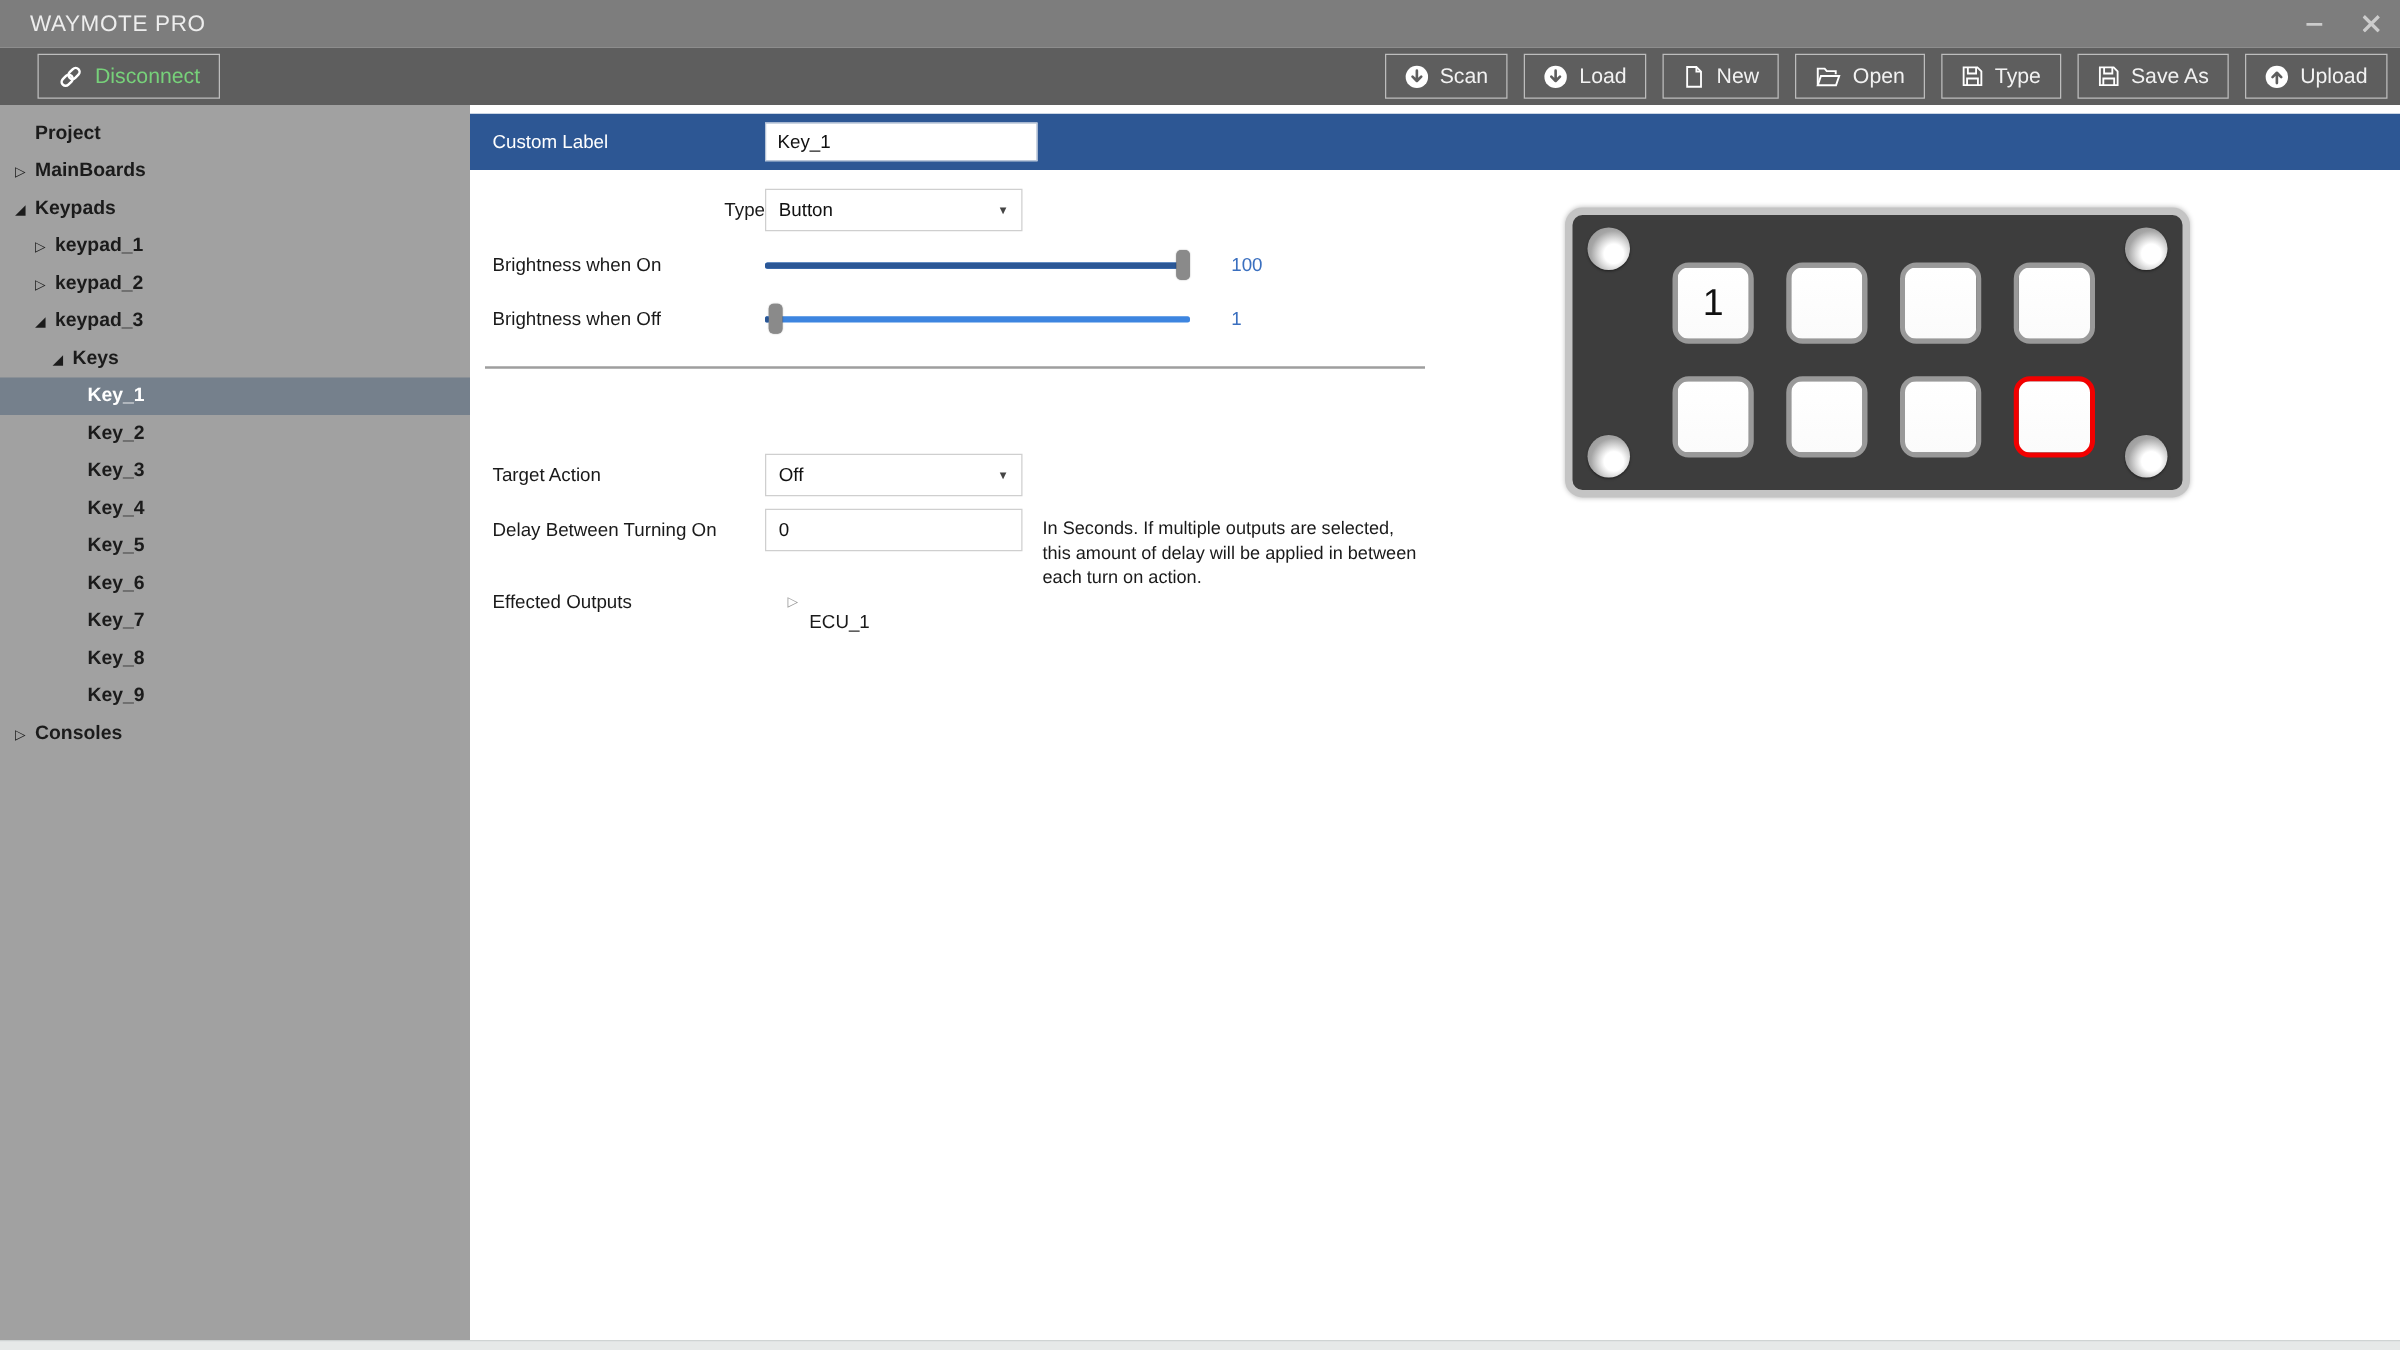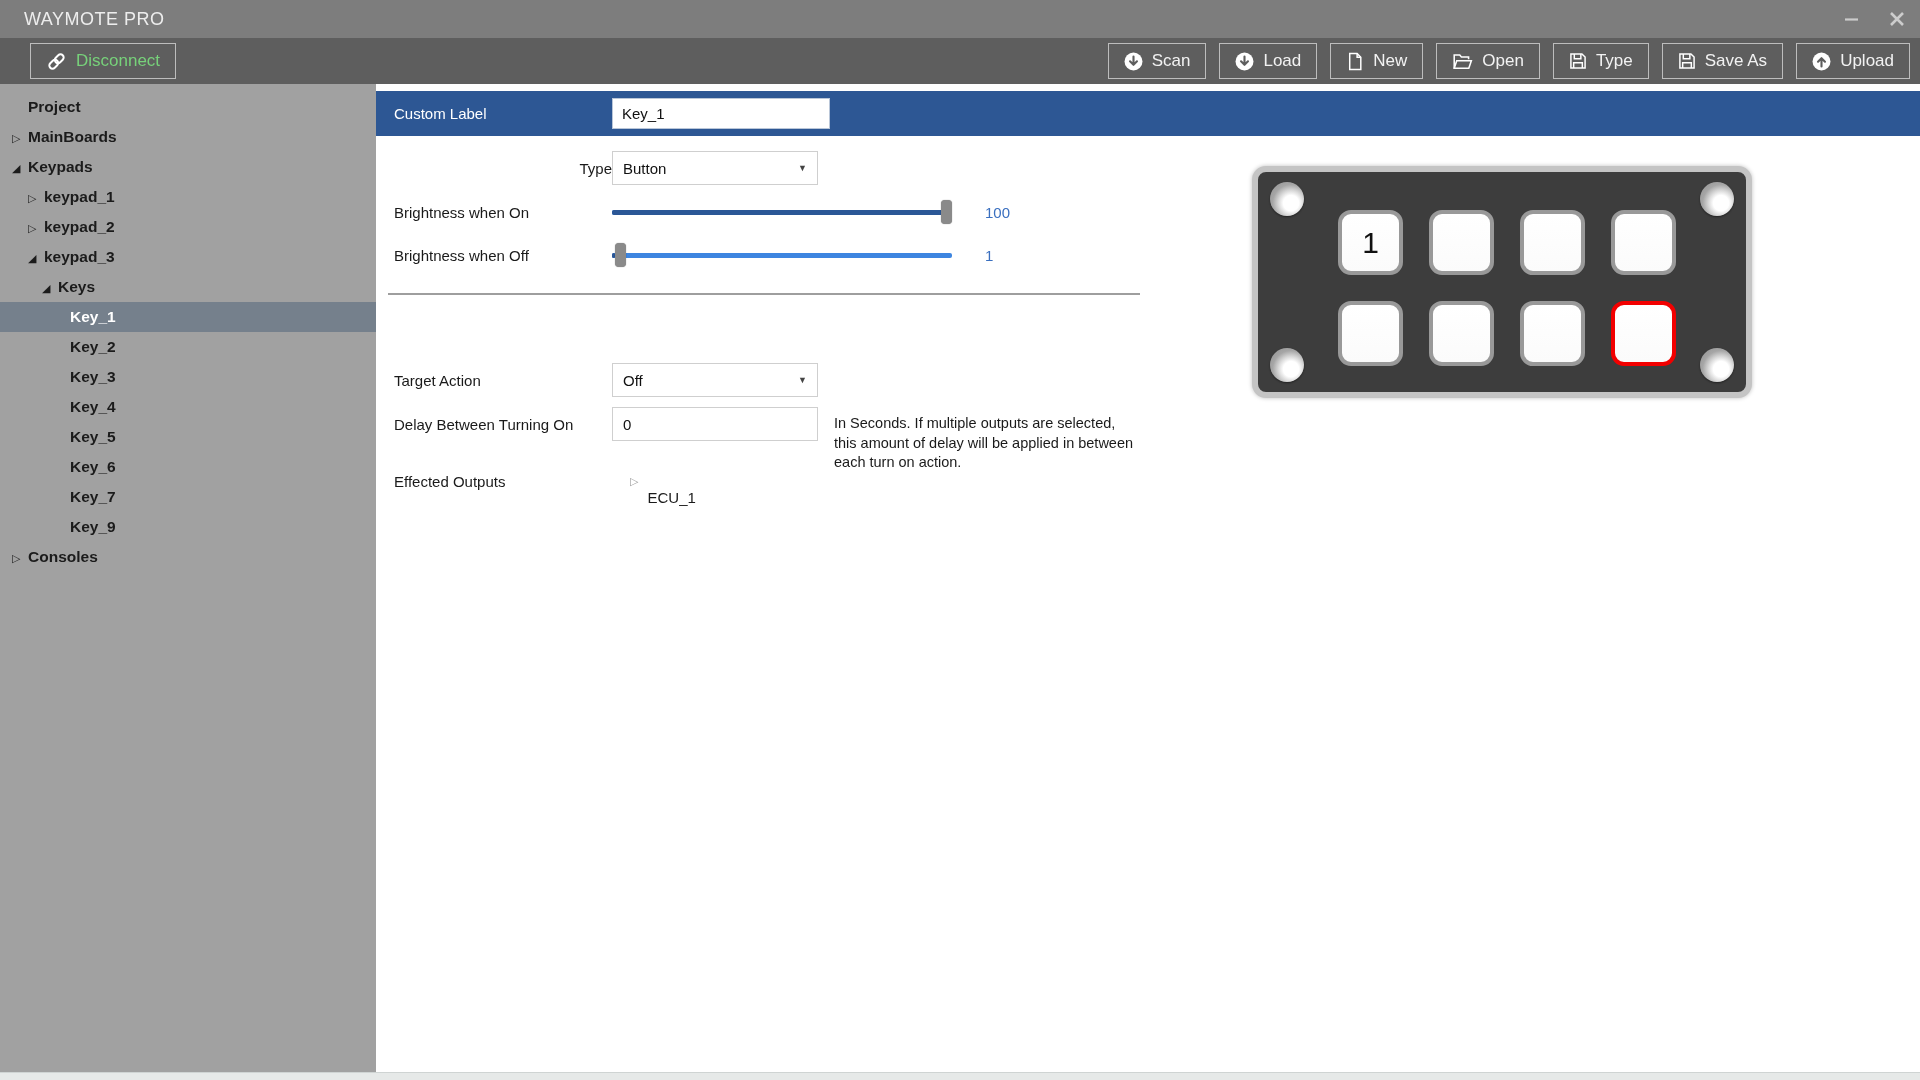--- a/index.html
+++ b/index.html
@@ -202,20 +202,21 @@
           <li class="tree-row lv1"><span class="arrow">▷</span><span>keypad_2</span></li>
           <li class="tree-row lv1"><span class="arrow">◢</span><span>keypad_3</span></li>
           <li class="tree-row lv2"><span class="arrow">◢</span><span>Keys</span></li>
           <li class="tree-row lv3 sel"><span class="arrow"></span><span>Key_1</span></li>
           <li class="tree-row lv3"><span class="arrow"></span><span>Key_2</span></li>
           <li class="tree-row lv3"><span class="arrow"></span><span>Key_3</span></li>
           <li class="tree-row lv3"><span class="arrow"></span><span>Key_4</span></li>
           <li class="tree-row lv3"><span class="arrow"></span><span>Key_5</span></li>
           <li class="tree-row lv3"><span class="arrow"></span><span>Key_6</span></li>
           <li class="tree-row lv3"><span class="arrow"></span><span>Key_7</span></li>
+          <li class="tree-row lv3"><span class="arrow"></span><span>Key_8</span></li>
           <li class="tree-row lv3"><span class="arrow"></span><span>Key_9</span></li>
           <li class="tree-row lv0"><span class="arrow">▷</span><span>Consoles</span></li>
         </ul>
     </aside>
 
     <main class="main">
 
       <div class="blue-header">
         <span class="hdr-label">Custom Label</span>
         <input class="hdr-input" type="text" value="Key_1" style="">

